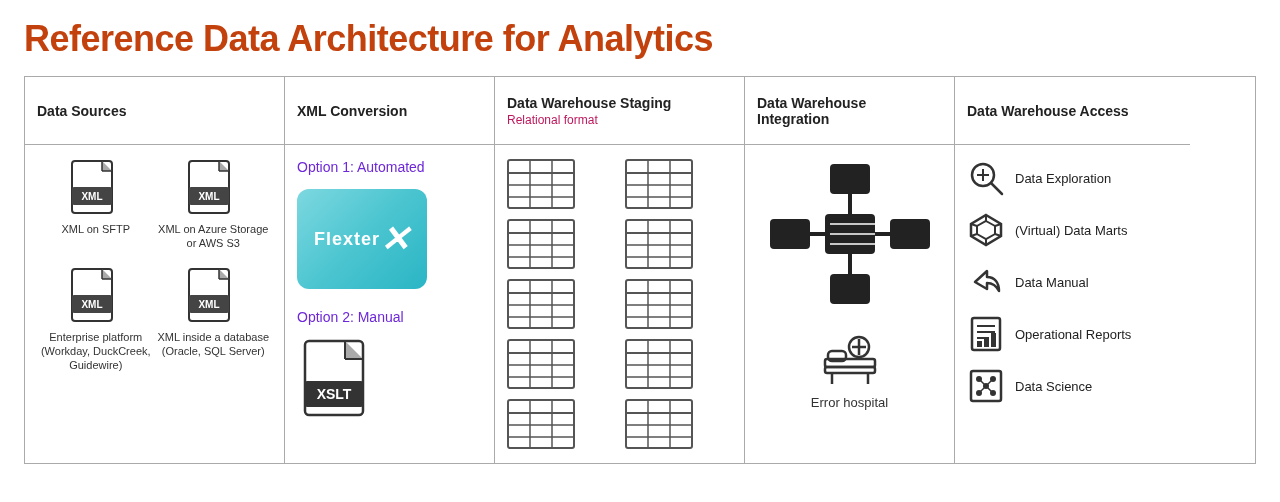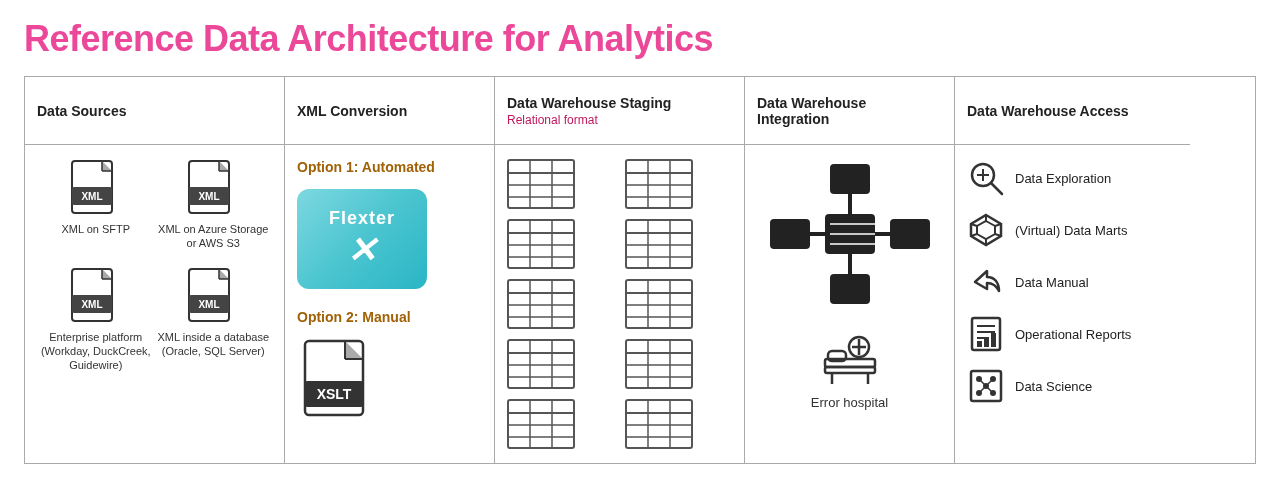--- a/index.html
+++ b/index.html
@@ -6,21 +6,21 @@
     body {
       font-family: 'Segoe UI', Arial, sans-serif;
       background: #fff;
       padding: 18px 24px;
       width: 1280px;
       min-height: 502px;
     }
     h1 {
       font-size: 36px;
       font-weight: 800;
-      color: #ec4899;
+      color: #c2410c;
       margin-bottom: 16px;
       letter-spacing: -0.5px;
     }
     .grid-container {
       border: 1.5px solid #aaa;
       display: flex;
       flex-direction: row;
       width: 100%;
     }
     .col {
@@ -85,31 +85,31 @@
     
     .xml-icon {
       width: 52px;
       height: 58px;
       position: relative;
     }
 
     
     .option-label {
       font-size: 14px;
-      font-weight: 700;
-      color: #a16207;
+      font-weight: 400;
+      color: #6d28d9;
       margin-bottom: 4px;
     }
     .flexter-box {
       width: 130px;
       height: 100px;
       background: linear-gradient(135deg, #7dd8e0 0%, #4bc5d0 50%, #2ab5c5 100%);
       border-radius: 12px;
       display: flex;
-      flex-direction: column;
+      flex-direction: row;
       align-items: center;
       justify-content: center;
       margin-bottom: 10px;
     }
     .flexter-text {
       font-size: 18px;
       font-weight: 700;
       color: #fff;
       letter-spacing: 1px;
     }

